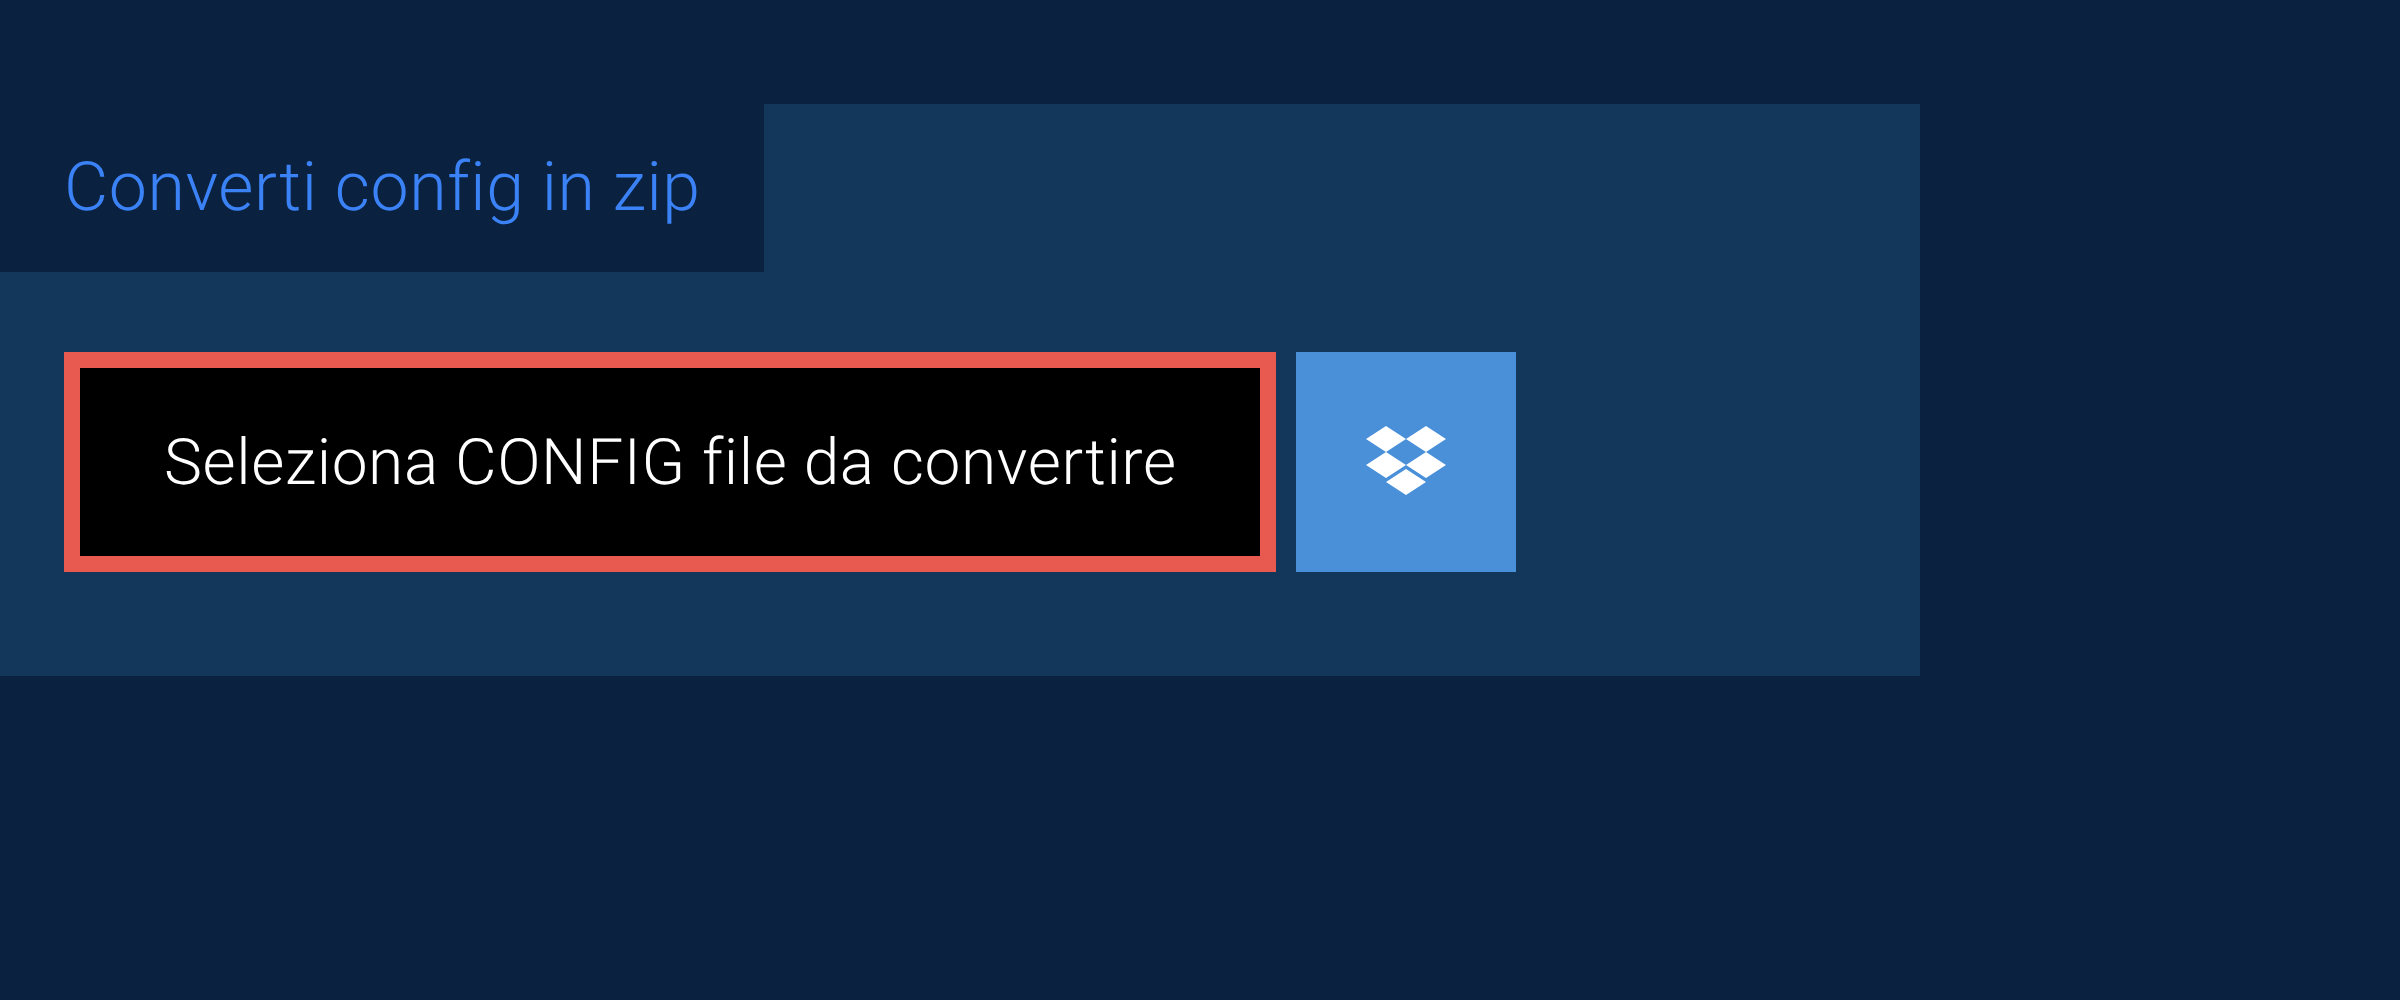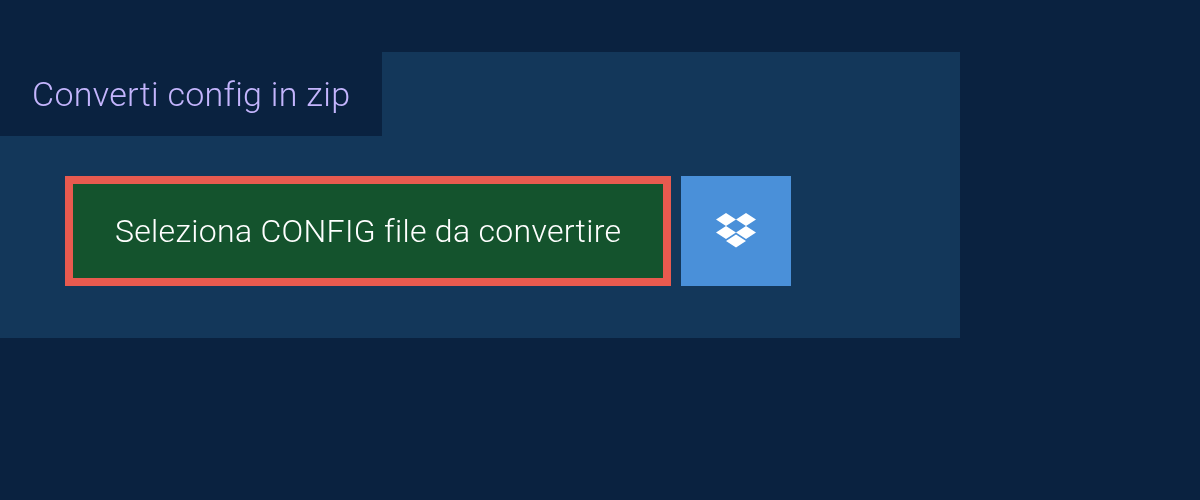--- a/index.html
+++ b/index.html
@@ -20,41 +20,40 @@
       margin-top: 52px;
       padding-bottom: 52px;
     }
     .tab-header {
       background-color: #0a2240;
       display: inline-block;
       padding: 22px 32px;
       margin-bottom: 40px;
     }
     .tab-header-text {
-      color: #c4b5fd;
+      color: #3b82f6;
       font-size: 34px;
       font-weight: 300;
       letter-spacing: 0.3px;
       margin-top: 28px;
     }
     .button-row {
       display: flex;
       margin-left: 32px;
       gap: 10px;
       align-items: stretch;
     }
     .select-button {
-      background-color: #14532d;
+      background-color: #000000;
       border: 8px solid #e85a4f;
       padding: 28px 42px;
       cursor: pointer;
       display: flex;
       align-items: center;
       justify-content: center;
-      margin-left: 33px;
     }
     .select-button-text {
       color: #ffffff;
       font-size: 32px;
       font-weight: 300;
       letter-spacing: 0.3px;
     }
     .dropbox-button {
       background-color: #4a90d9;
       width: 110px;

